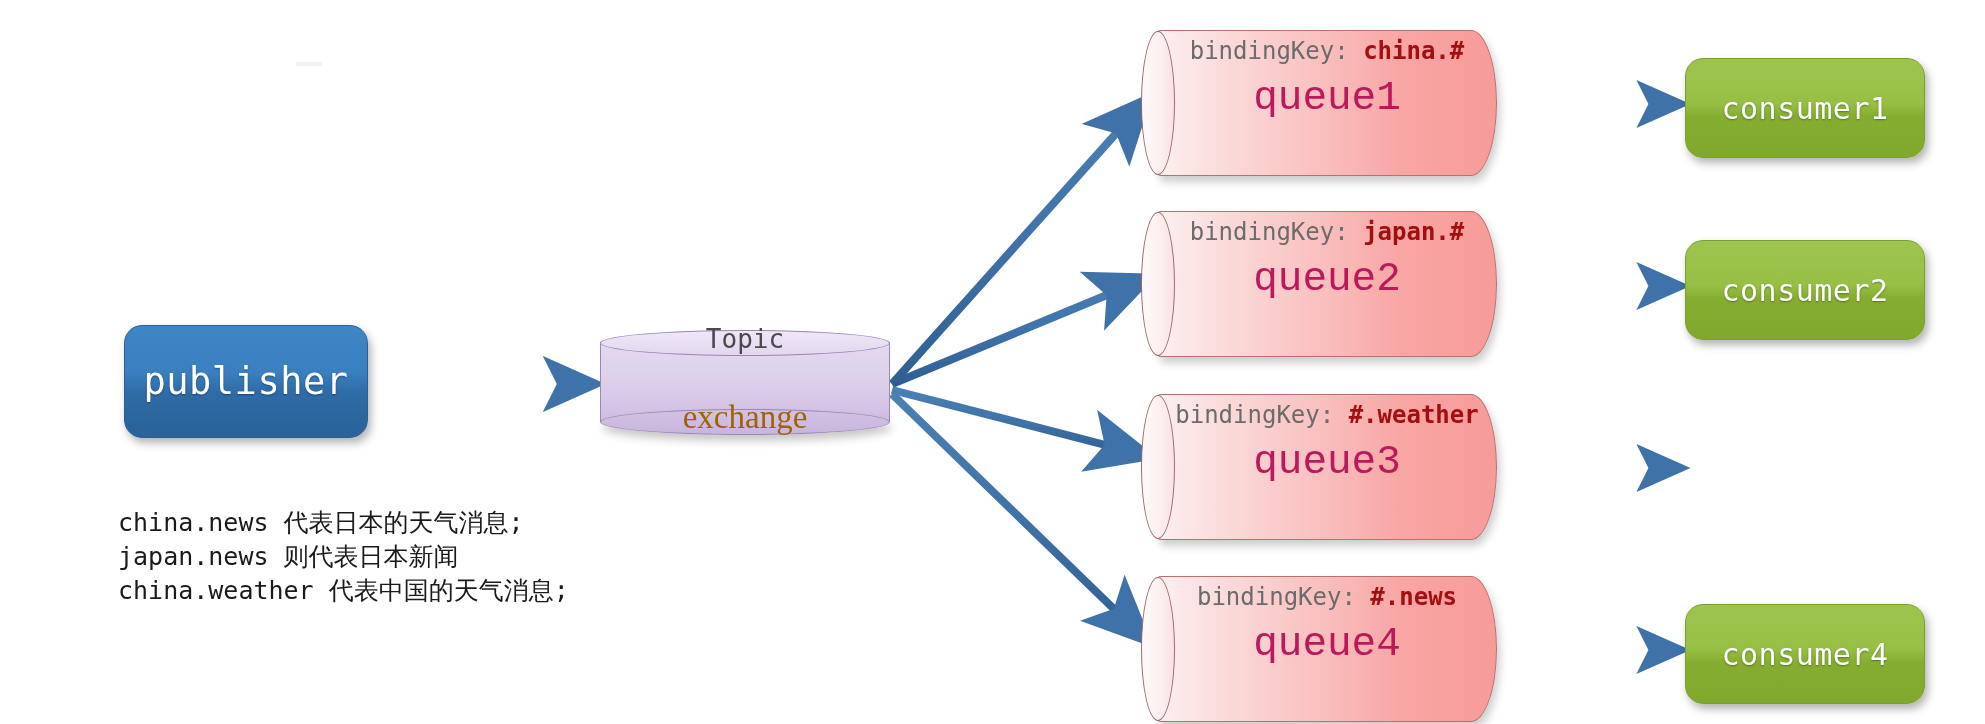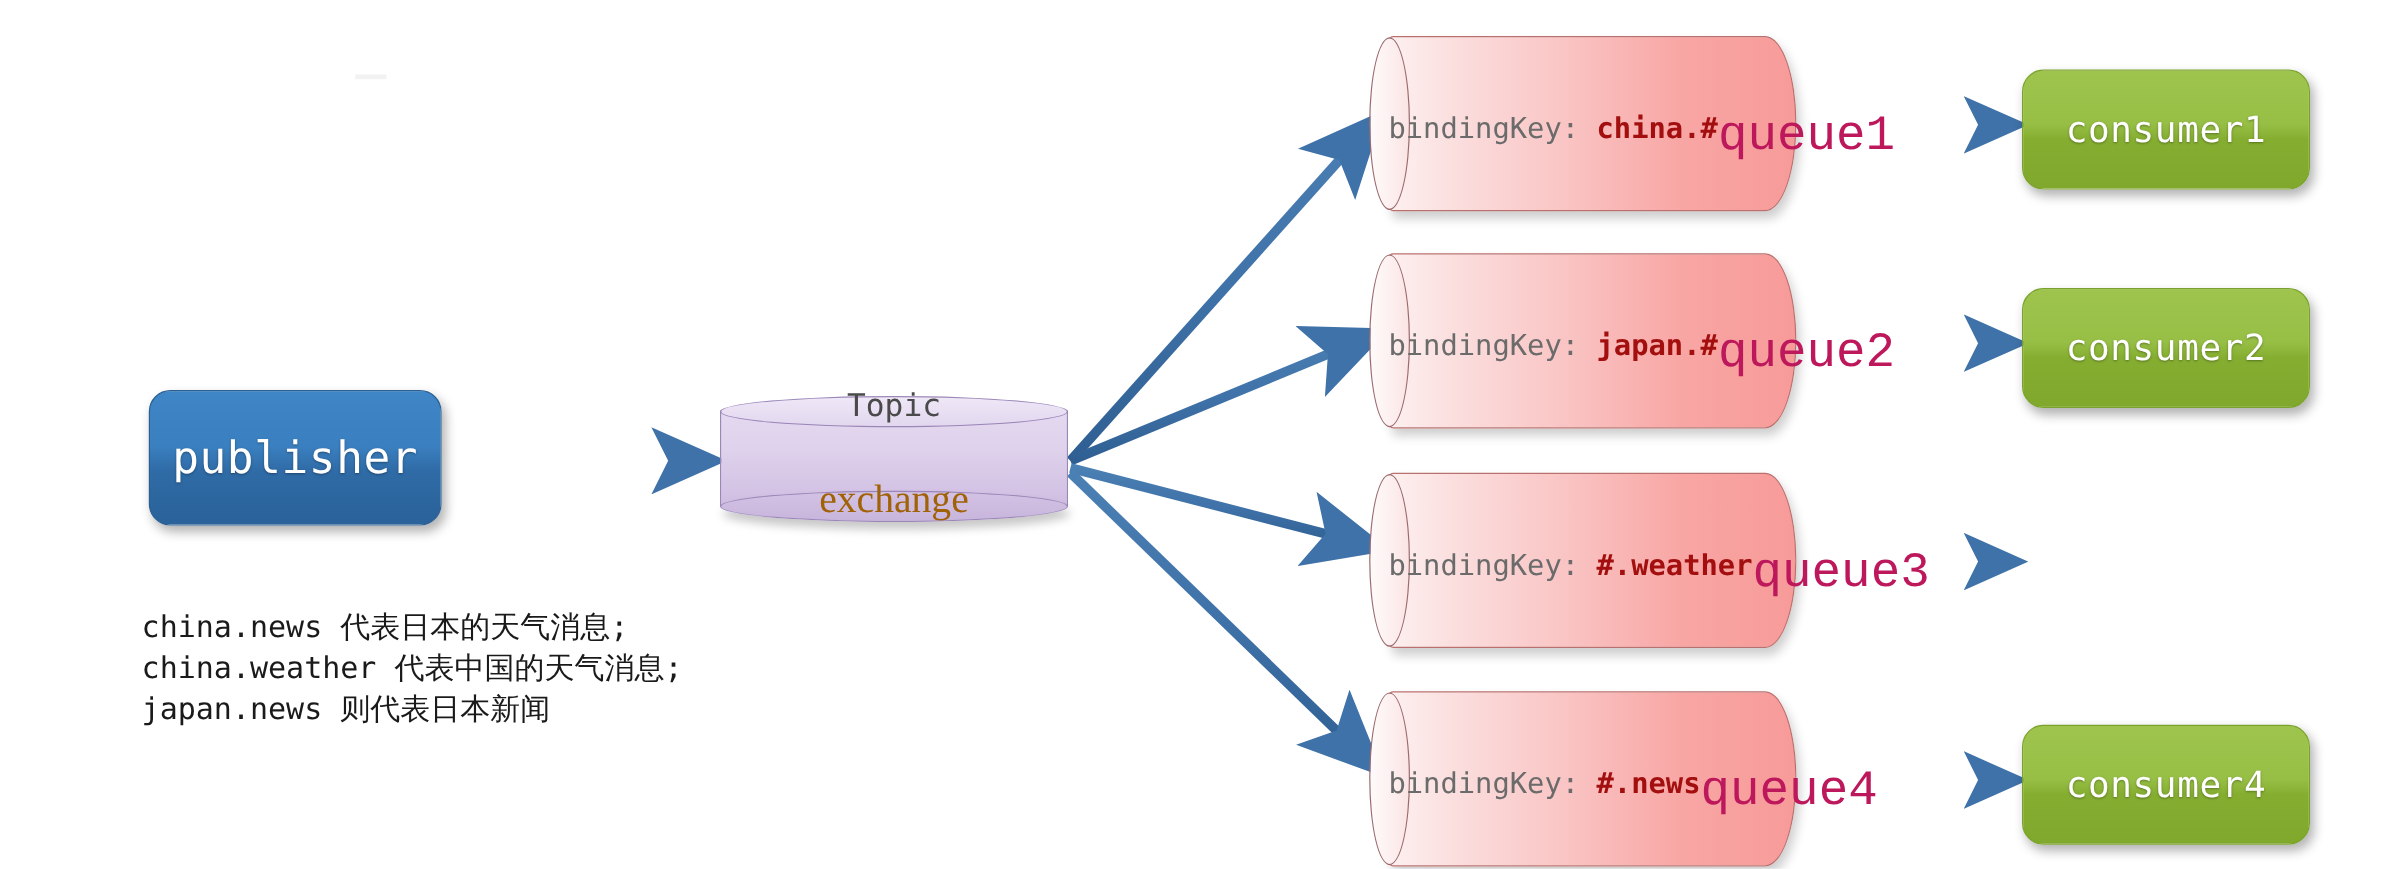--- a/index.html
+++ b/index.html
@@ -91,21 +91,21 @@
   }
   .queue .qcap{
     position:absolute;left:6px;top:1px;width:34px;height:144px;
     border-radius:50%;
     background:linear-gradient(90deg,#fffafa 0%,#fdeeee 60%,#fbe3e3 100%);
     border:1px solid #9b6a6c;
     box-sizing:border-box;z-index:3;
   }
   .queue .qtext{
     position:absolute;left:22px;top:0;width:340px;height:100%;
-    z-index:4;display:flex;flex-direction:row;
+    z-index:4;display:flex;flex-direction:column;
     align-items:center;justify-content:flex-start;
     padding-top:8px;box-sizing:border-box;
   }
   .queue .bkline{
     font-family:"DejaVu Sans Mono","Liberation Mono",monospace;
     font-size:24px;line-height:1.1;white-space:nowrap;
   }
   .queue .bk-label{color:#6b6b6b;}
   .queue .bk-value{color:#a30f0f;font-weight:bold;}
   .queue .qname{
@@ -226,17 +226,17 @@
   </div>
   <div class="nodebox consumer-box c2">
     <span>consumer2</span>
   </div>
   <div class="nodebox consumer-box c4">
     <span>consumer4</span>
   </div>
 
   <div class="legend">
     <div>china.news  代表日本的天气消息;</div>
+    <div>japan.news  则代表日本新闻</div>
     <div>china.weather  代表中国的天气消息;</div>
-    <div>japan.news  则代表日本新闻</div>
   </div>
 
 </div>
 
 </body></html>

